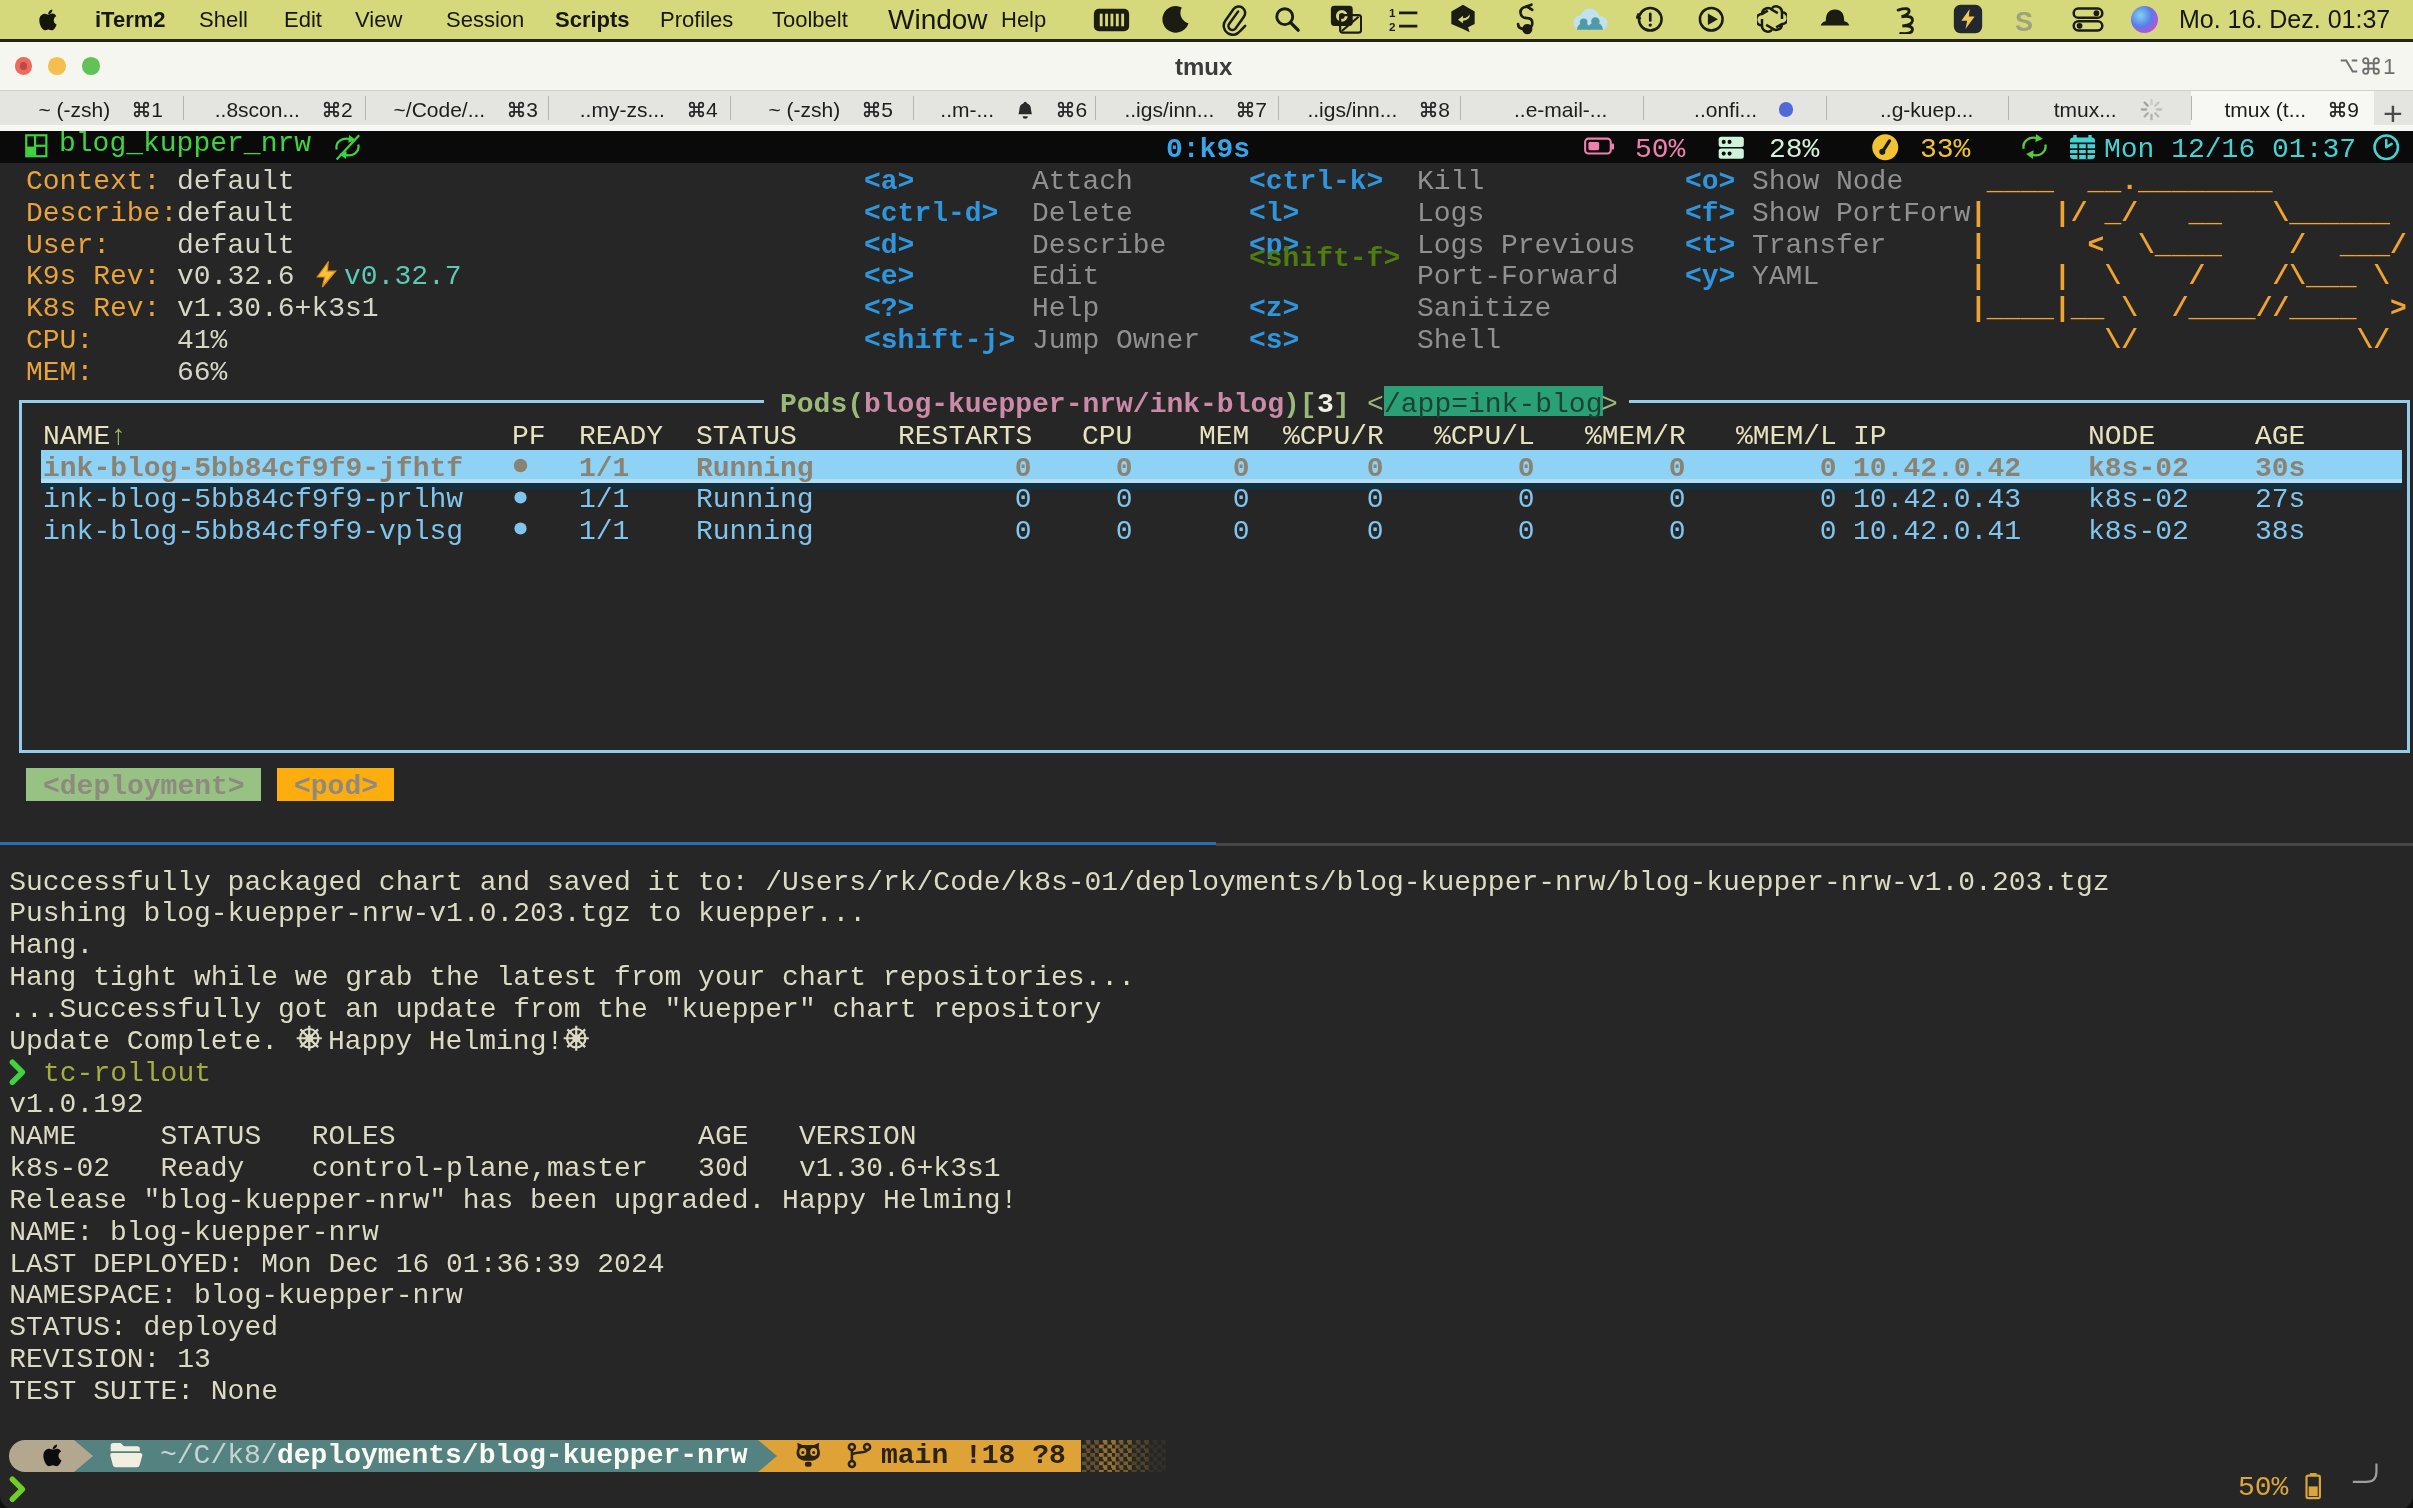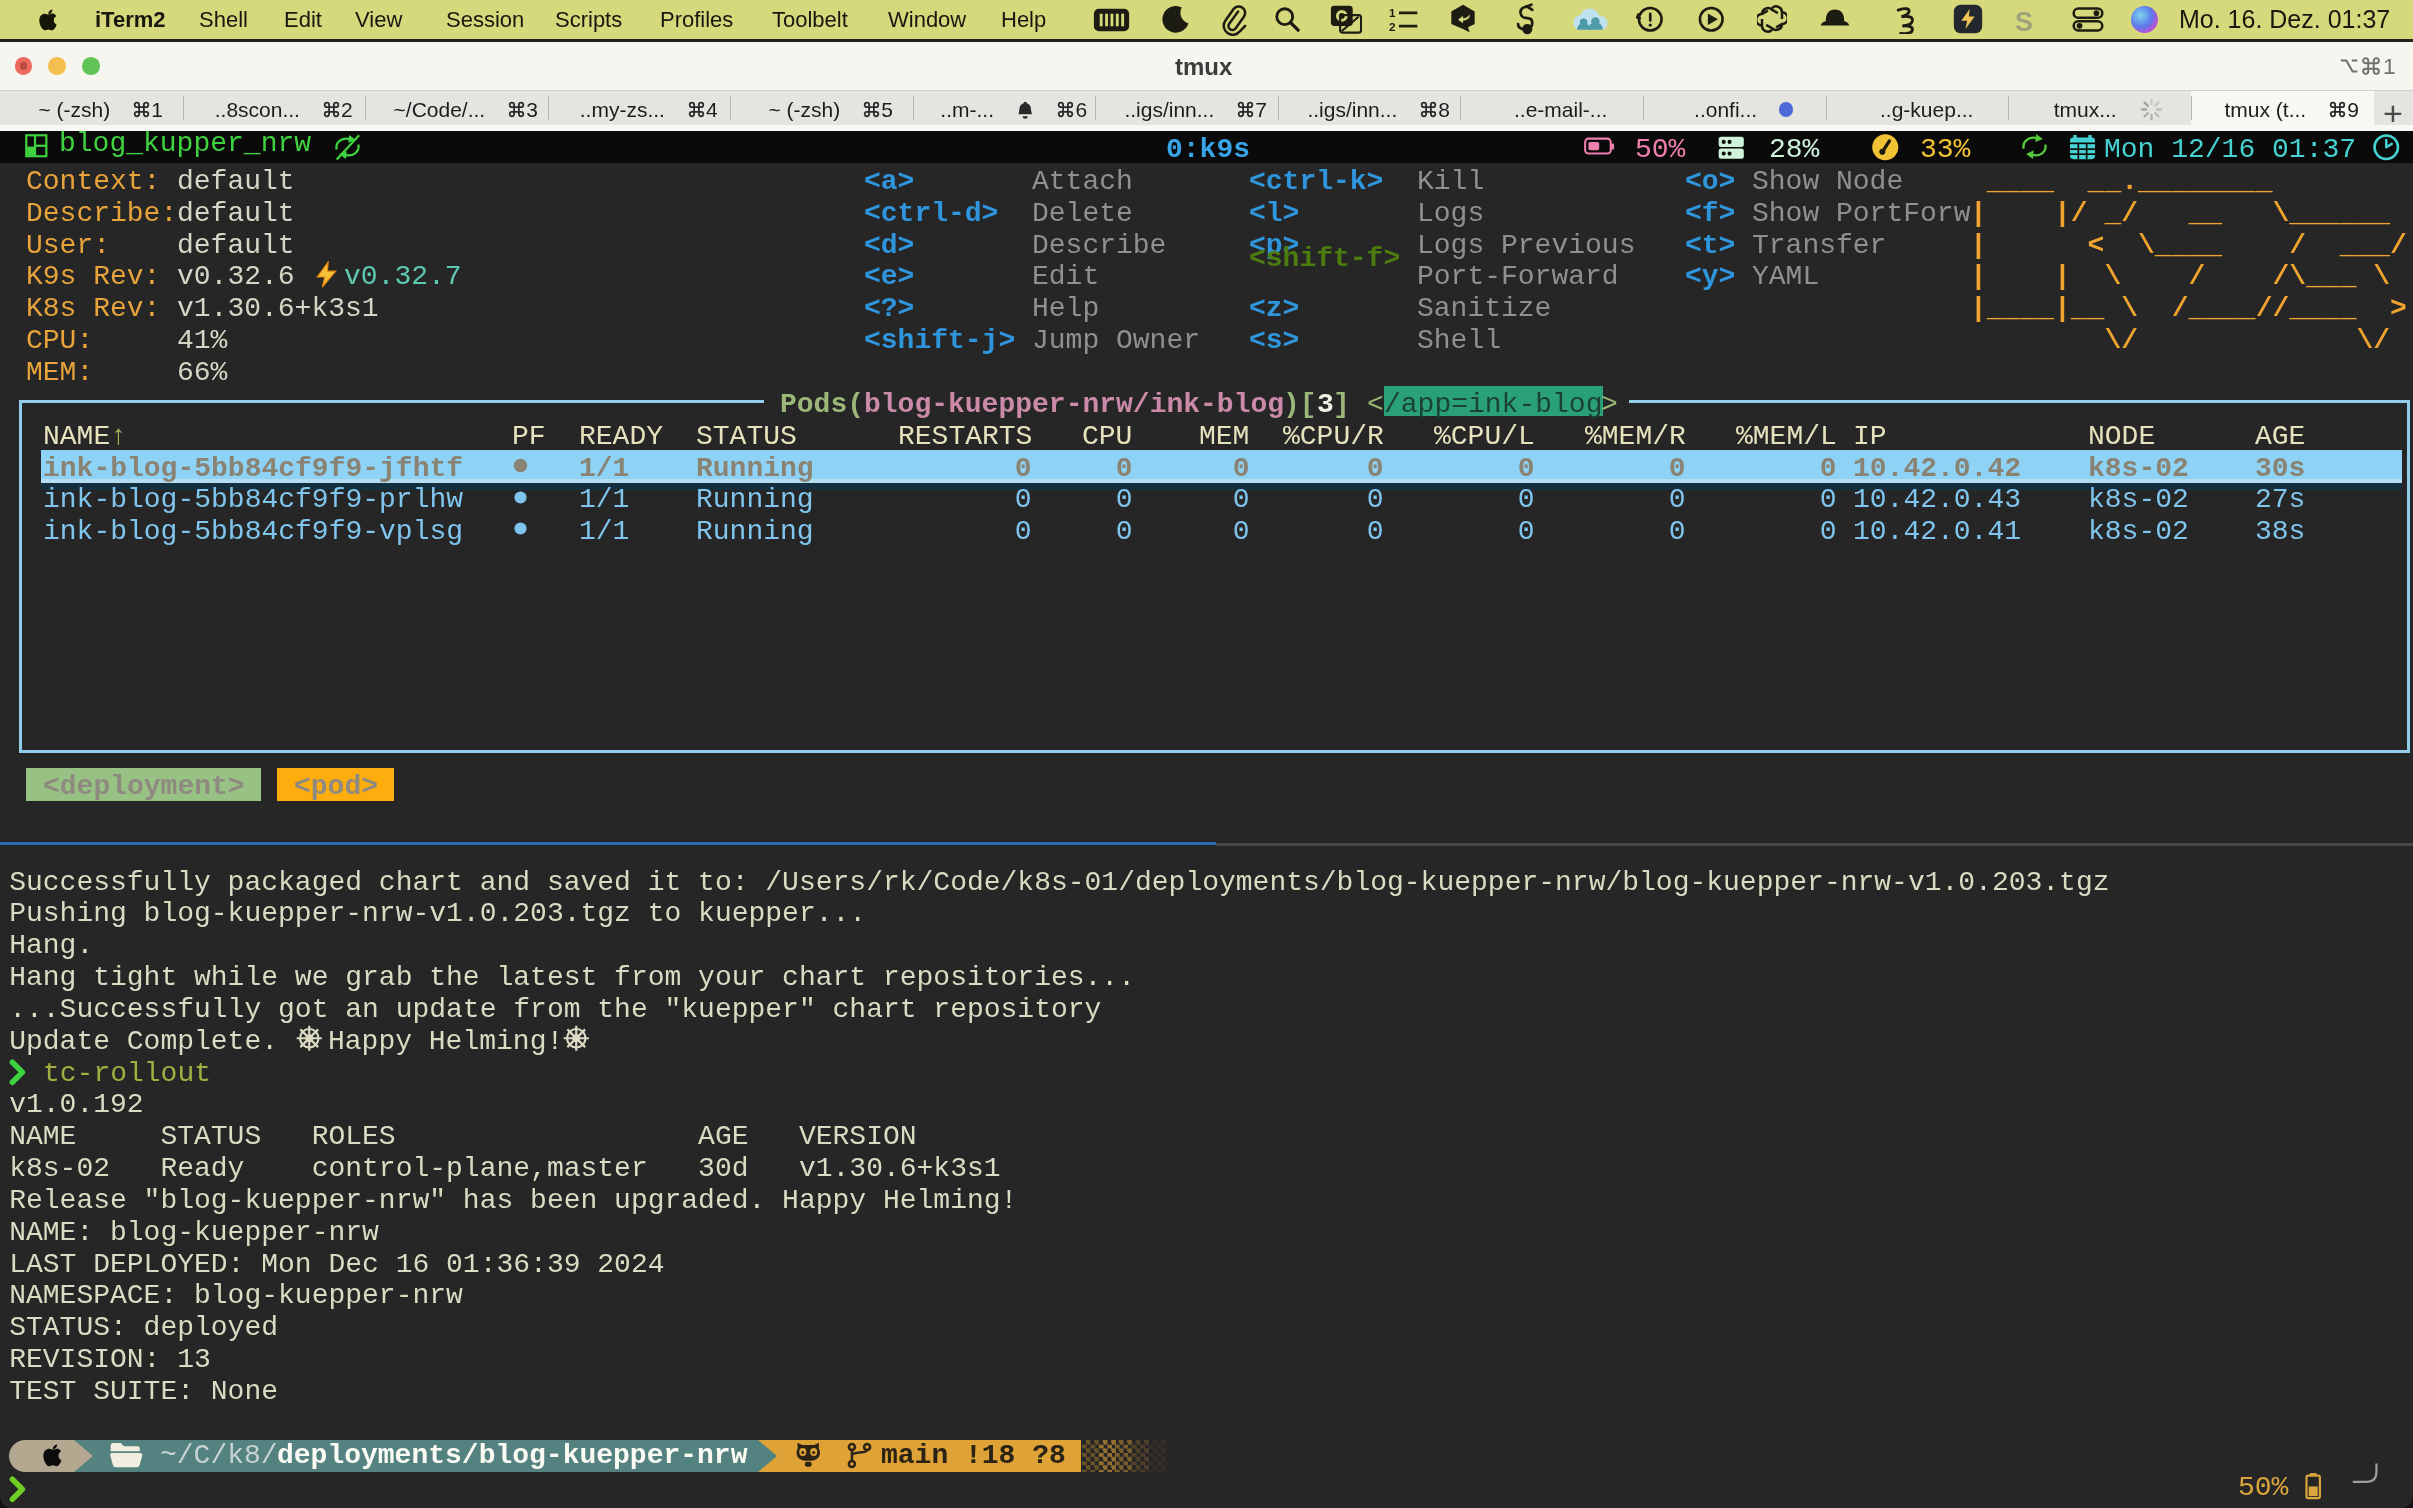--- a/index.html
+++ b/index.html
@@ -304,24 +304,24 @@
 <div class="s" style="left:0;top:0;width:2413px;height:39px;background:#d5d87b"></div>
 <div class="s" style="left:0;top:39px;width:2413px;height:2.5px;background:#23231a"></div>
 <svg class="s" style="left:38px;top:7.5px" width="21" height="25" viewBox="0 0 24 28">
     <path fill="#151508" d="M16.4 1.5c.2 1.3-.4 2.6-1.2 3.6-.9 1-2.2 1.8-3.5 1.7-.2-1.2.4-2.5 1.2-3.4.9-1 2.4-1.8 3.5-1.9zM20.8 9.2c-.2.1-2.8 1.5-2.8 4.6 0 3.6 3.2 4.9 3.3 4.9 0 .1-.5 1.8-1.7 3.5-1 1.5-2.1 3-3.8 3-1.6 0-2.1-1-4-1-1.8 0-2.5 1-4 1-1.6 0-2.8-1.6-3.9-3.1C2.6 20.2 1.5 16.9 1.5 13.8c0-5 3.2-7.6 6.4-7.6 1.6 0 3 1.1 4 1.1 1 0 2.5-1.2 4.4-1.2.7 0 3.3.1 4.5 3.1z"></path>
   </svg>
 <div class="s" style="left:95px;top:0;height:39px;line-height:39px;font-size:22px;font-weight:bold;color:#181810">iTerm2</div>
 <div class="s" style="left:199px;top:0;height:39px;line-height:39px;font-size:22px;font-weight:normal;color:#181810">Shell</div>
 <div class="s" style="left:284px;top:0;height:39px;line-height:39px;font-size:22px;font-weight:normal;color:#181810">Edit</div>
 <div class="s" style="left:355px;top:0;height:39px;line-height:39px;font-size:22px;font-weight:normal;color:#181810">View</div>
 <div class="s" style="left:446px;top:0;height:39px;line-height:39px;font-size:22px;font-weight:normal;color:#181810">Session</div>
-<div class="s" style="left:555px;top:0;height:36px;line-height:39px;font-size:22px;font-weight:normal;color:#181810">Scripts</div>
+<div class="s" style="left:555px;top:0;height:36px;line-height:39px;font-size:22px;font-weight:bold;color:#181810">Scripts</div>
 <div class="s" style="left:660px;top:0;height:39px;line-height:39px;font-size:22px;font-weight:normal;color:#181810">Profiles</div>
 <div class="s" style="left:772px;top:0;height:39px;line-height:39px;font-size:22px;font-weight:normal;color:#181810">Toolbelt</div>
-<div class="s" style="left:888px;top:0;height:39px;line-height:39px;font-size:22px;font-weight:normal;color:#181810">Window</div>
+<div class="s" style="left:888px;top:0;height:39px;line-height:39px;font-size:28px;font-weight:normal;color:#181810">Window</div>
 <div class="s" style="left:1001px;top:0;height:39px;line-height:39px;font-size:22px;font-weight:normal;color:#181810">Help</div>
 <svg class="s" style="left:1093px;top:6.7px" width="37" height="26" viewBox="0 0 44 31">
     <rect x="1" y="2" width="42" height="27" rx="6" fill="#1c1c12"></rect>
     <rect x="8.0" y="8" width="3.4" height="15" fill="#d5d87b"></rect>
     <rect x="14.4" y="8" width="3.4" height="15" fill="#d5d87b"></rect>
     <rect x="20.8" y="8" width="3.4" height="15" fill="#d5d87b"></rect>
     <rect x="27.2" y="8" width="3.4" height="15" fill="#d5d87b"></rect>
     <rect x="33.6" y="8" width="3.4" height="15" fill="#d5d87b"></rect>
   </svg>
 <svg class="s" style="left:1161px;top:5px" width="30" height="30" viewBox="0 0 36 36">

